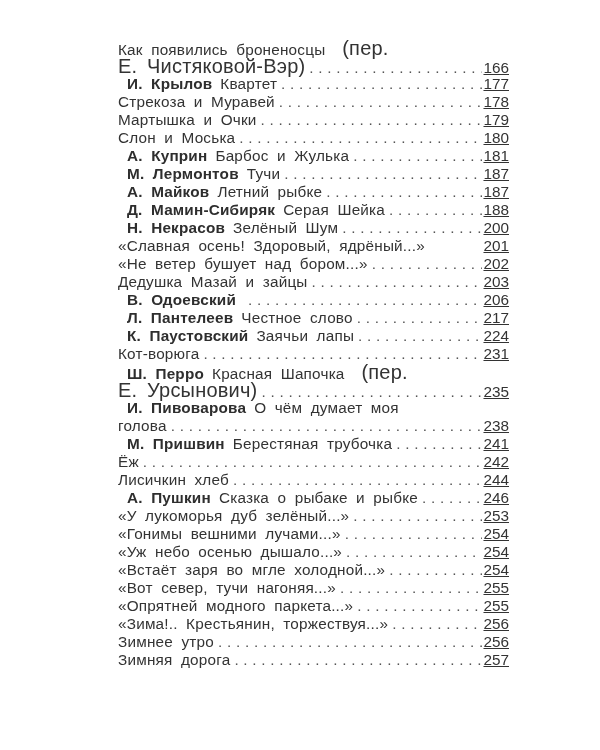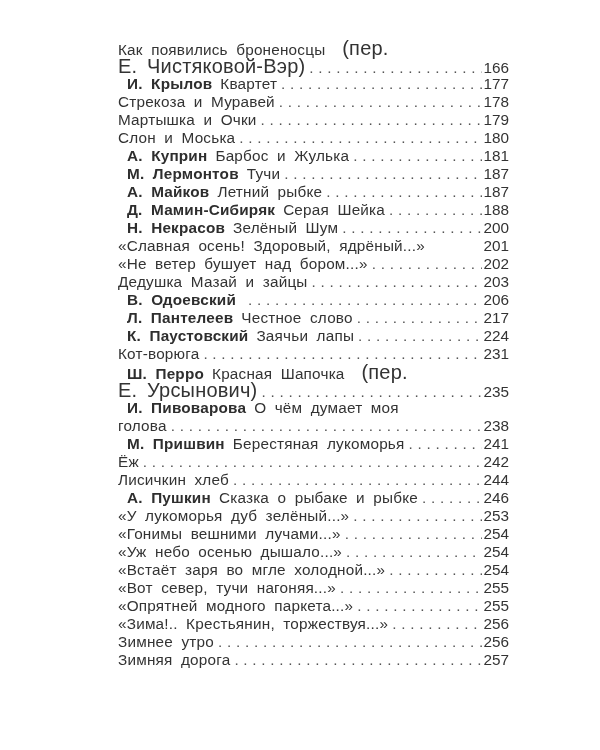--- a/index.html
+++ b/index.html
@@ -51,20 +51,21 @@
     .dots::before {
       content: ". . . . . . . . . . . . . . . . . . . . . . . . . . . . . . . . . . . . . . . . . . . . . . . . . . . . . . . . . . . . . . . . . . . . . . . . . . . . . . . . . . . . . . . . . . . . . . . . . . . . . . . . . . . . . . . . . . . .";
       letter-spacing: 0;
       word-spacing: 0.5px;
     }
     .page {
       flex: 0 0 auto;
       text-align: left;
       word-spacing: 0;
       letter-spacing: 0;
+      text-decoration: underline;
     }
     .spacer { flex: 1 1 auto; }
   </style>
 </head>
 <body>
 
 <div class="toc">
 
   <div class="line indent">
     <span class="title">Как появились броненосцы</span>&nbsp;&nbsp;<span class="italic">(пер.</span>
@@ -181,21 +182,21 @@
     <span class="title">О чём думает моя</span>
   </div>
   <div class="line indent">
     <span class="title">голова</span>
     <span class="dots"></span>
     <span class="page">238</span>
   </div>
 
   <div class="line">
     <span class="author">М. Пришвин</span>
-    <span class="title">Берестяная лукоморья</span>
+    <span class="title">Берестяная трубочка</span>
     <span class="dots"></span>
     <span class="page">241</span>
   </div>
   <div class="line indent">
     <span class="title">Ёж</span>
     <span class="dots"></span>
     <span class="page">242</span>
   </div>
   <div class="line indent">
     <span class="title">Лисичкин хлеб</span>

